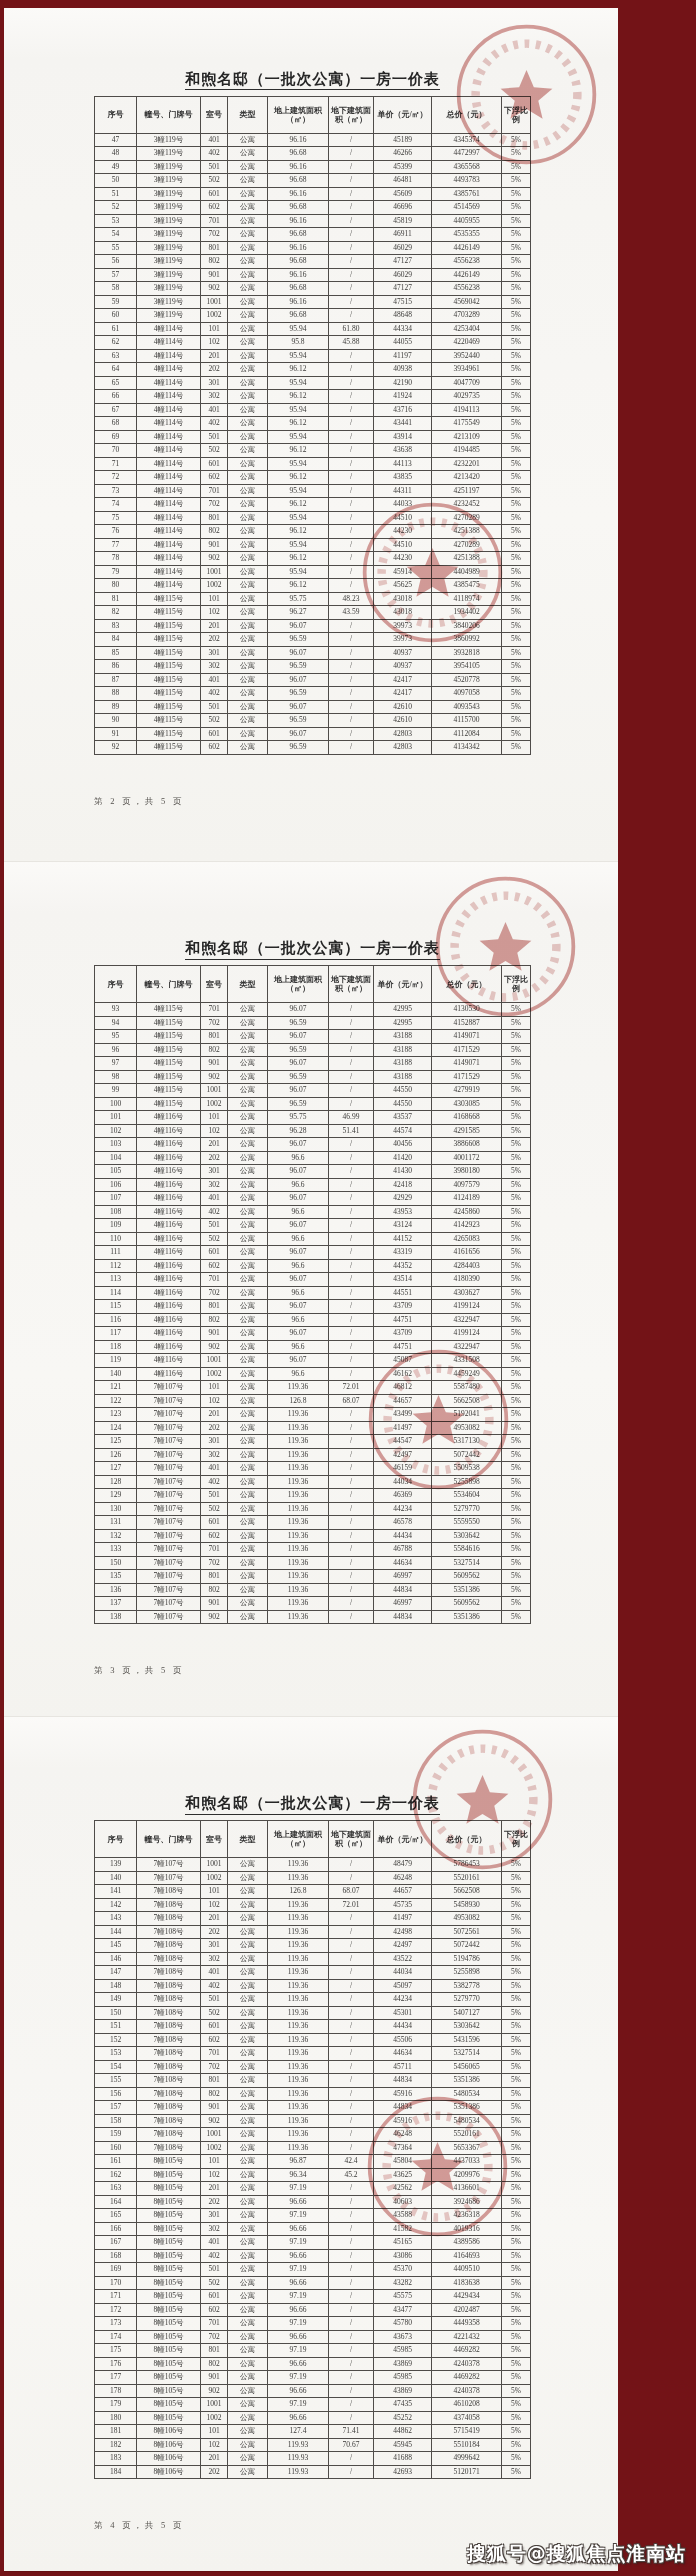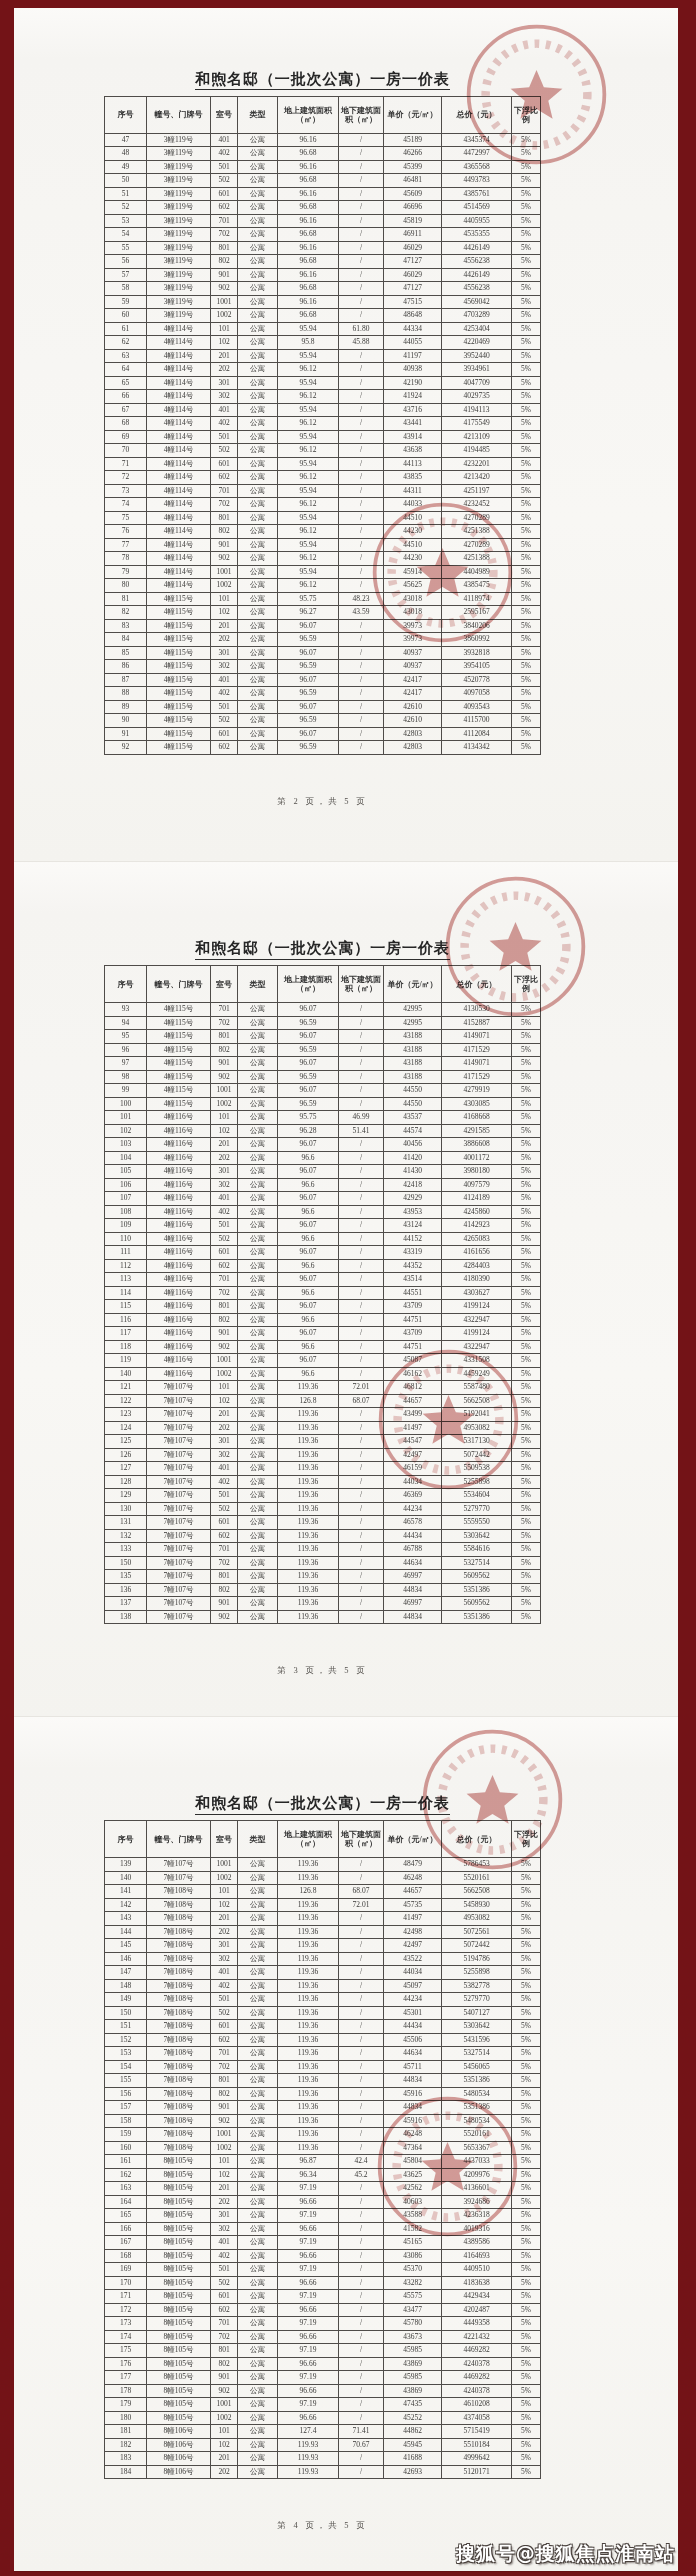--- a/index.html
+++ b/index.html
@@ -10,22 +10,22 @@
   }
   .canvas {
     position:relative;
     width:696px;
     height:2576px;
     background:#731317;
     overflow:hidden;
   }
   .page {
     position:absolute;
-    left:14px;
-    width:664px;
+    left:4px;
+    width:614px;
     background:linear-gradient(180deg,#fbfaf8 0%,#f5f4f1 6%,#f8f7f4 60%,#f4f3ef 100%);
     box-shadow:0 0.9px 0 rgba(0,0,0,.12);
   }
   .page-1 { top:7.5px;    height:854px; }
   .page-2 { top:861px;  height:855px; border-top:0.9px solid #e7e5e0; }
   .page-3 { top:1716px; height:854px; border-top:0.9px solid #e7e5e0; }
 
   .page-content { margin-left:90px; width:437px; }
   .page-1 .page-content { padding-top:62px; }
   .page-2 .page-content, .page-3 .page-content { padding-top:77px; }
@@ -74,21 +74,20 @@
   }
   .price-table td {
     font-size:7.5px;
     height:12.5px;
     line-height:12.5px;
     padding:0 0.9px;
     white-space:nowrap;
   }
 
   .page-footer {
-    text-align:center;
     font-size:8.5px;
     color:#55524e;
     letter-spacing:2.8px;
     margin-top:41px;
   }
 
   .stamp {
     position:absolute;
     width:147px;
     height:147px;
@@ -98,21 +97,21 @@
   }
   .page-1 .stamp-top { left:449px; top:13px;  }
   .page-1 .stamp-mid { left:355px; top:491px; }
   .page-2 .stamp-top { left:428px; top:11.3px;  }
   .page-2 .stamp-mid { left:361px; top:484px; }
   .page-3 .stamp-top { left:405px; top:9.4px;  }
   .page-3 .stamp-mid { left:360px; top:376px; }
 
   .watermark {
     position:absolute;
-    right:21px;
+    right:10px;
     bottom:9.4px;
     font-family:"DejaVu Sans","Liberation Sans",sans-serif;
     font-size:19px;
     font-weight:bold;
     color:#ffffff;
     letter-spacing:0.9px;
     text-shadow:
       -0.9px -0.9px 0 #4a423e, 0.9px -0.9px 0 #4a423e,
       -0.9px  0.9px 0 #4a423e, 0.9px  0.9px 0 #4a423e,
        1.9px  1.9px 1.9px rgba(40,30,25,.55);
@@ -541,21 +540,21 @@
               <td>5%</td>
             </tr>
             <tr>
               <td>82</td>
               <td>4幢115号</td>
               <td>102</td>
               <td>公寓</td>
               <td>96.27</td>
               <td>43.59</td>
               <td>43018</td>
-              <td>2595167</td>
+              <td>1934402</td>
               <td>5%</td>
             </tr>
             <tr>
               <td>83</td>
               <td>4幢115号</td>
               <td>201</td>
               <td>公寓</td>
               <td>96.07</td>
               <td>/</td>
               <td>39973</td>

